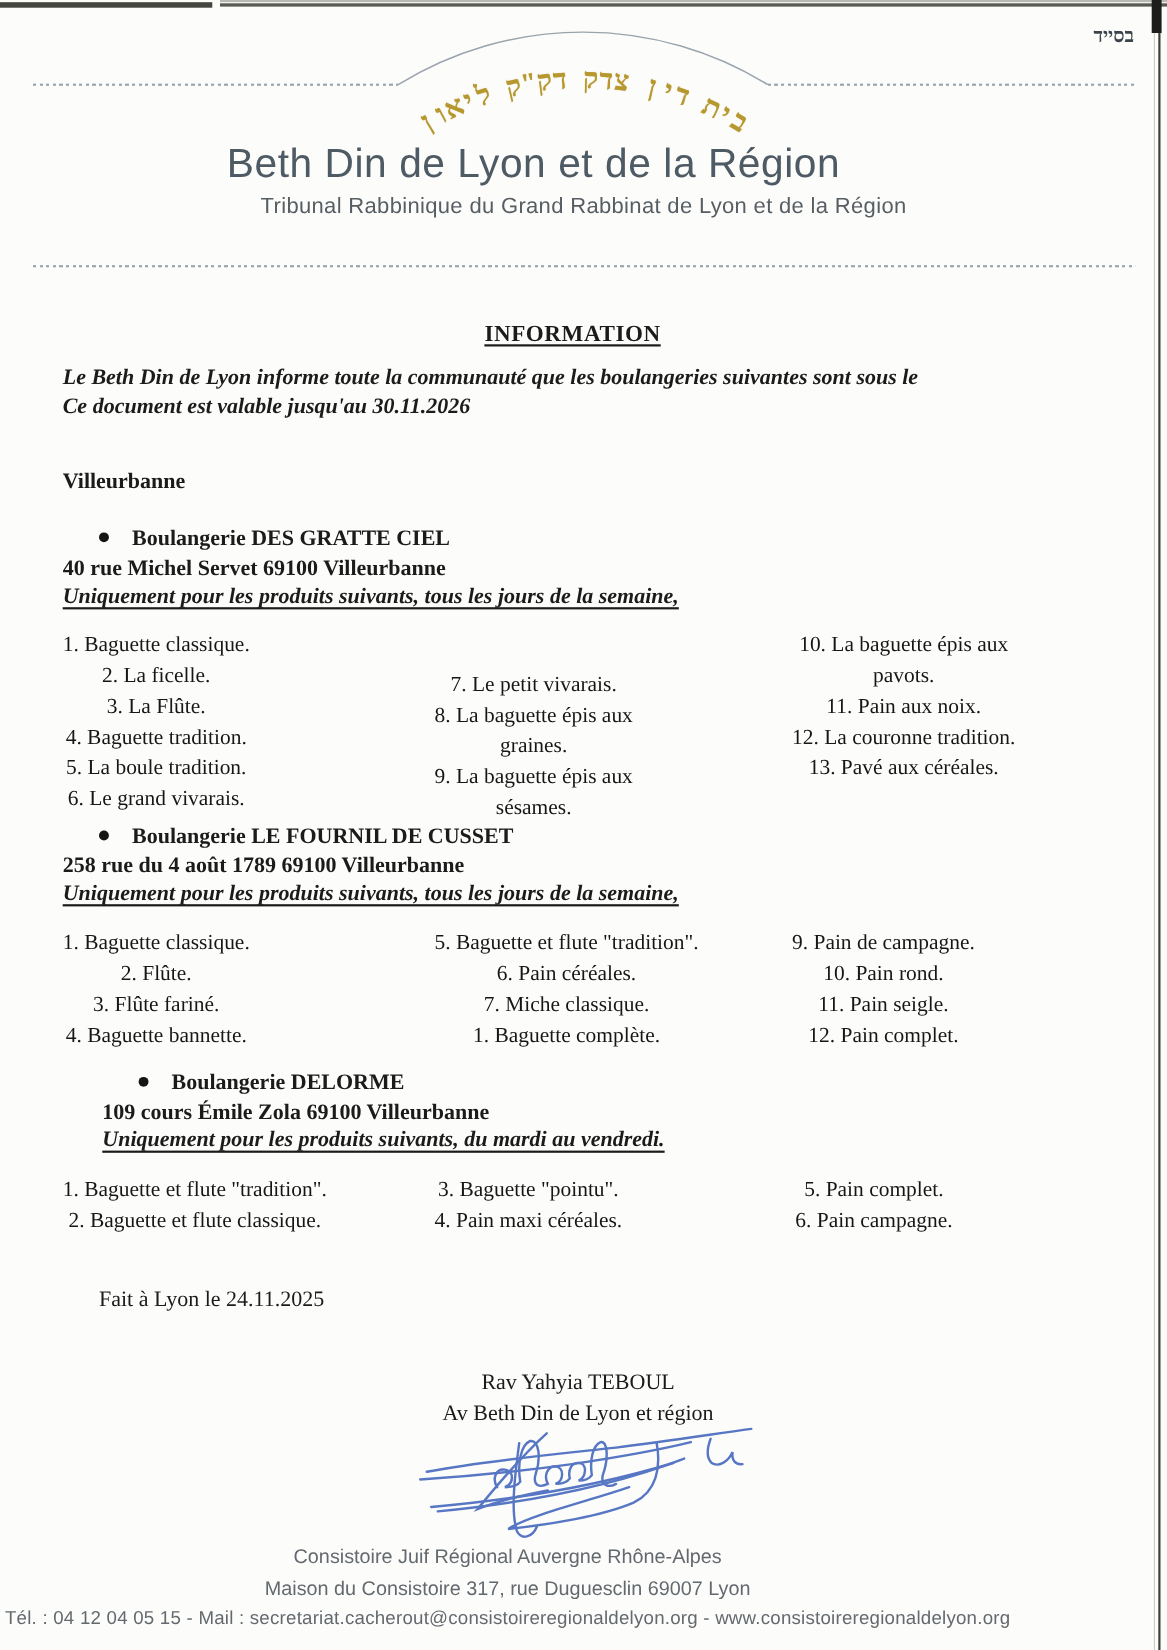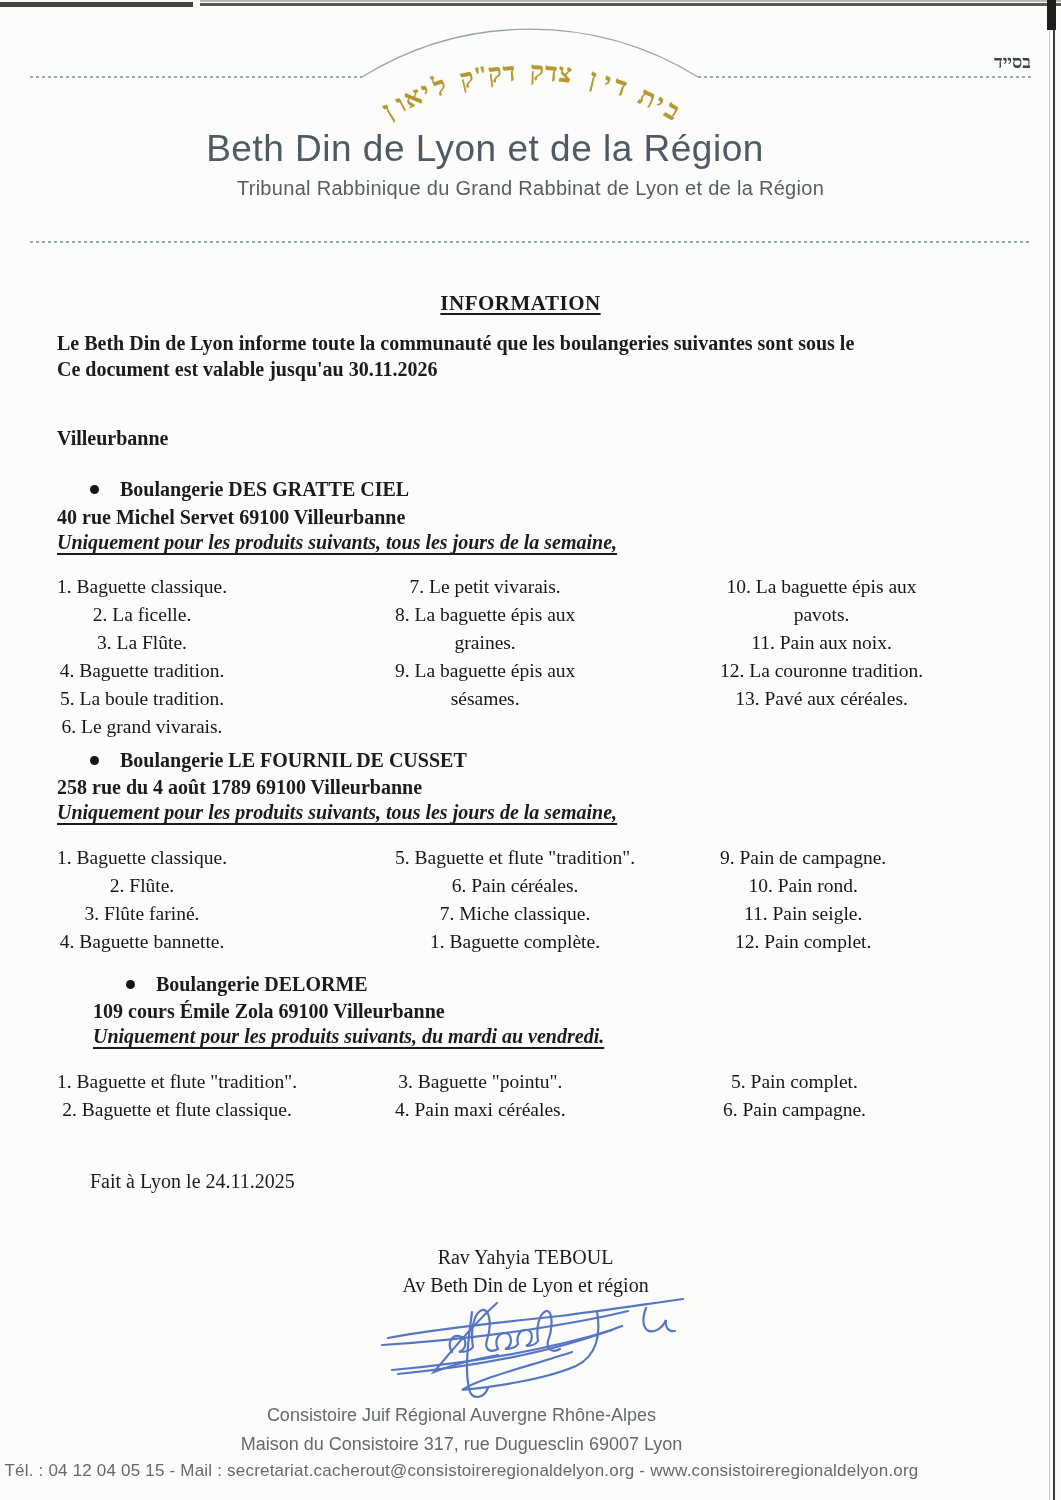--- a/index.html
+++ b/index.html
@@ -16,21 +16,21 @@
   .scan-top-a{position:absolute;left:0;top:2px;width:193px;height:5px;background:#45453f;}
   .scan-top-b{position:absolute;left:200px;top:3px;width:861px;height:3px;background:#5a5a54;}
   .scan-top-c{position:absolute;left:200px;top:0;width:861px;height:2px;background:#b9b9b3;}
   .scan-right-dark{position:absolute;left:1053px;top:0;width:2px;height:1500px;background:#3e3e3a;}
   .scan-right-light{position:absolute;left:1049px;top:0;width:1px;height:1500px;background:#ccccc6;}
   .scan-right-blob{position:absolute;left:1047px;top:0;width:9px;height:30px;background:#1d1d1b;}
 
   
   .bsd{
     position:absolute;top:22px;right:30px;
-    font-family:"Liberation Serif",serif;font-size:18px;font-weight:bold;color:#3c444b;margin-top:30px;
+    font-family:"Liberation Serif",serif;font-size:18px;font-weight:bold;color:#3c444b;
   }
   .dash-line{
     position:absolute;height:2px;
     background:repeating-linear-gradient(90deg,#9aa6ae 0 3px,transparent 3px 6px);
   }
   .dash-left{left:30px;top:76px;width:332px;}
   .dash-right{left:698px;top:76px;width:334px;}
   .dash-full{left:30px;top:241px;width:1002px;}
   .arc-svg{position:absolute;left:0;top:0;}
   .arc-wrap{position:absolute;left:0;top:0;width:1061px;height:260px;}
@@ -54,21 +54,21 @@
     font-size:20px;letter-spacing:.3px;color:#565e63;
   }
 
   
   .info-heading{
     position:absolute;left:0;top:291px;width:1041px;
     text-align:center;
     font-weight:bold;font-size:21px;letter-spacing:.5px;
     text-decoration:underline;text-decoration-thickness:2px;text-underline-offset:3px;
   }
-  .intro{position:absolute;left:57px;top:330px;width:900px;font-weight:bold;font-size:20px;line-height:26px;}
+  .intro{position:absolute;left:57px;top:330px;width:900px;font-weight:bold;font-size:20px;line-height:26px;font-style:italic;}
   .city{position:absolute;left:57px;top:427px;font-weight:bold;font-size:20px;}
 
   .bullet-row{position:absolute;font-weight:bold;font-size:20px;}
   .bullet-dot{display:inline-block;width:9px;height:9px;border-radius:50%;background:#151515;vertical-align:2px;margin-right:21px;}
   .address{position:absolute;font-weight:bold;font-size:20px;}
   .condition{
     position:absolute;font-weight:bold;font-style:italic;font-size:20px;
     text-decoration:underline;text-decoration-thickness:2px;text-underline-offset:4px;
   }
   .plist{position:absolute;width:1061px;font-size:19.5px;line-height:28px;color:#161616;}
@@ -150,21 +150,21 @@
   <div class="condition" style="left:57px;top:531px;">Uniquement pour les produits suivants, tous les jours de la semaine,</div>
   <div class="plist" style="top:573px;">
     <div class="pcol" style="left:57px;">
       <div class="pline">1. Baguette classique.</div>
       <div class="pline">2. La ficelle.</div>
       <div class="pline">3. La Flûte.</div>
       <div class="pline">4. Baguette tradition.</div>
       <div class="pline">5. La boule tradition.</div>
       <div class="pline">6. Le grand vivarais.</div>
     </div>
-    <div class="pcol" style="left:395px;">
+    <div class="pcol" style="left:395px;margin-top:36px;">
       <div class="pline">7. Le petit vivarais.</div>
       <div class="pline">8. La baguette épis aux</div>
       <div class="pline">graines.</div>
       <div class="pline">9. La baguette épis aux</div>
       <div class="pline">sésames.</div>
     </div>
     <div class="pcol" style="left:720px;">
       <div class="pline">10. La baguette épis aux</div>
       <div class="pline">pavots.</div>
       <div class="pline">11. Pain aux noix.</div>

